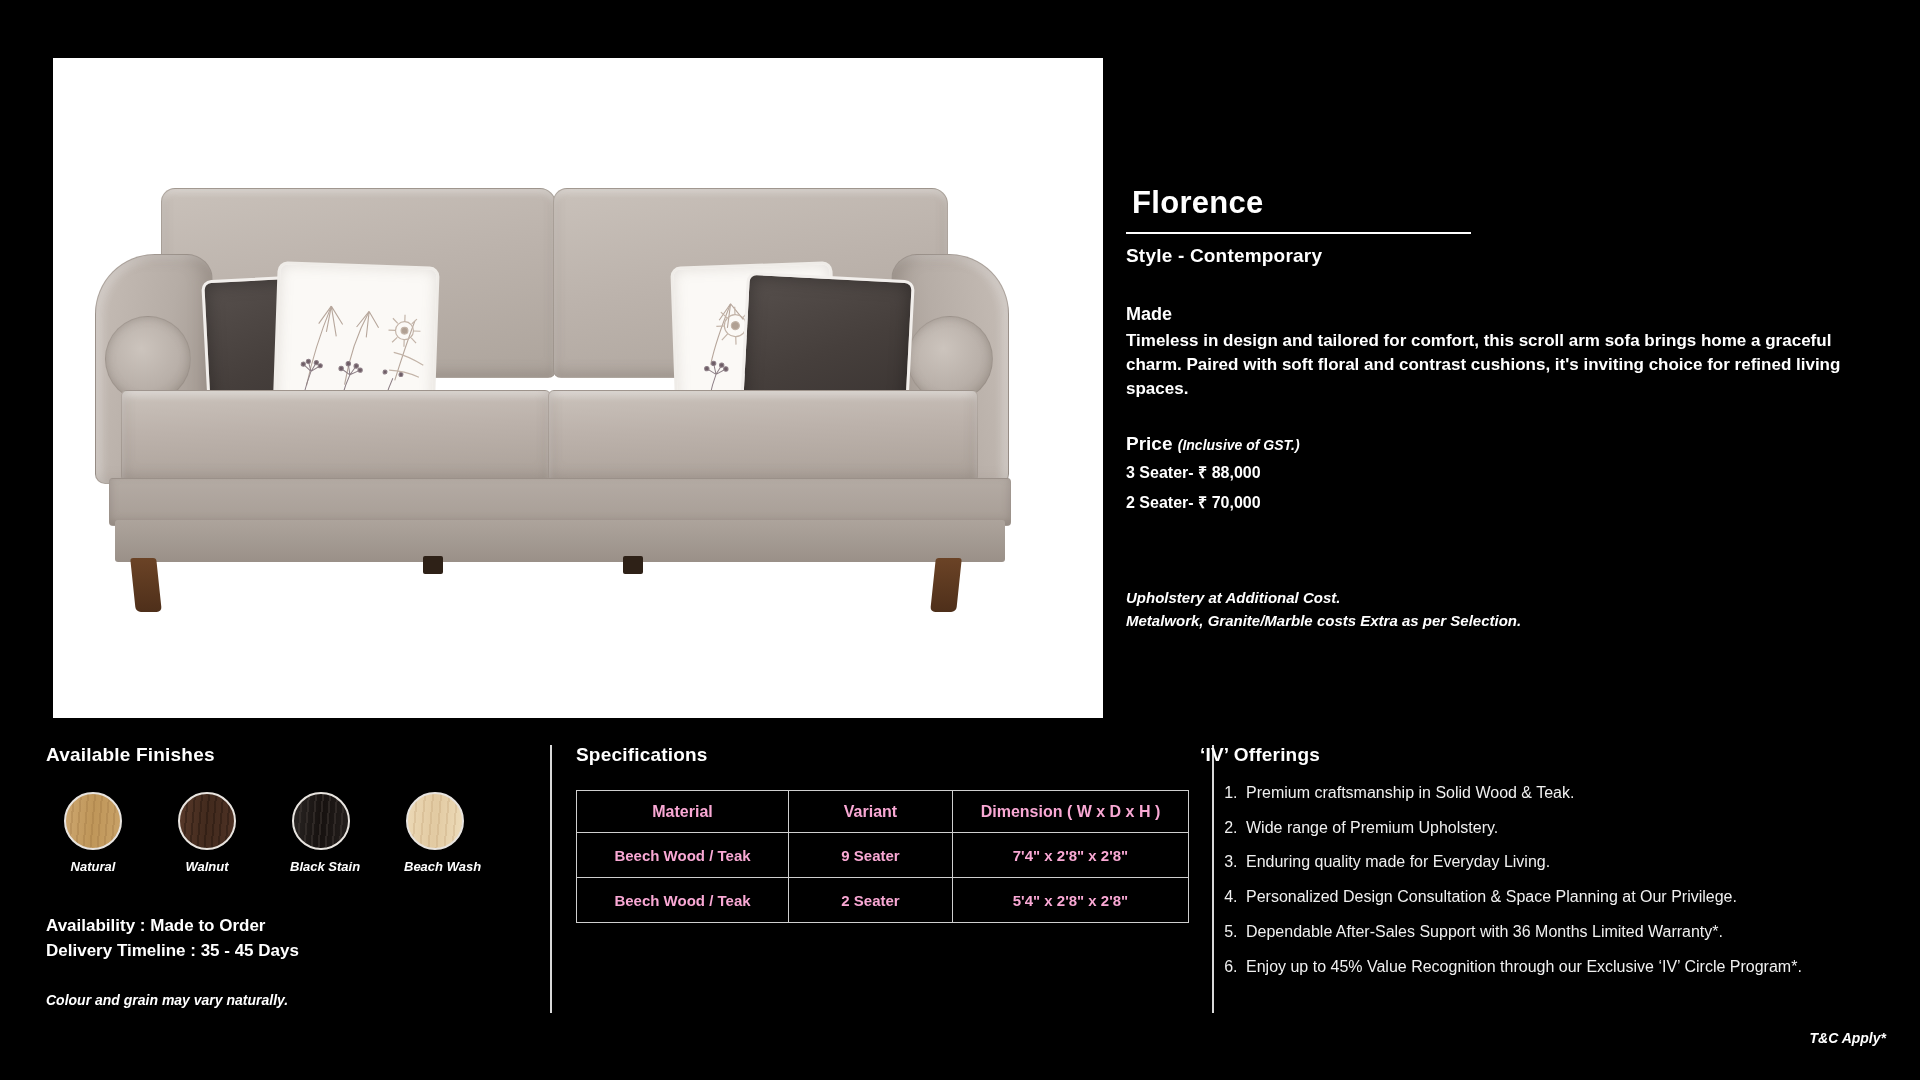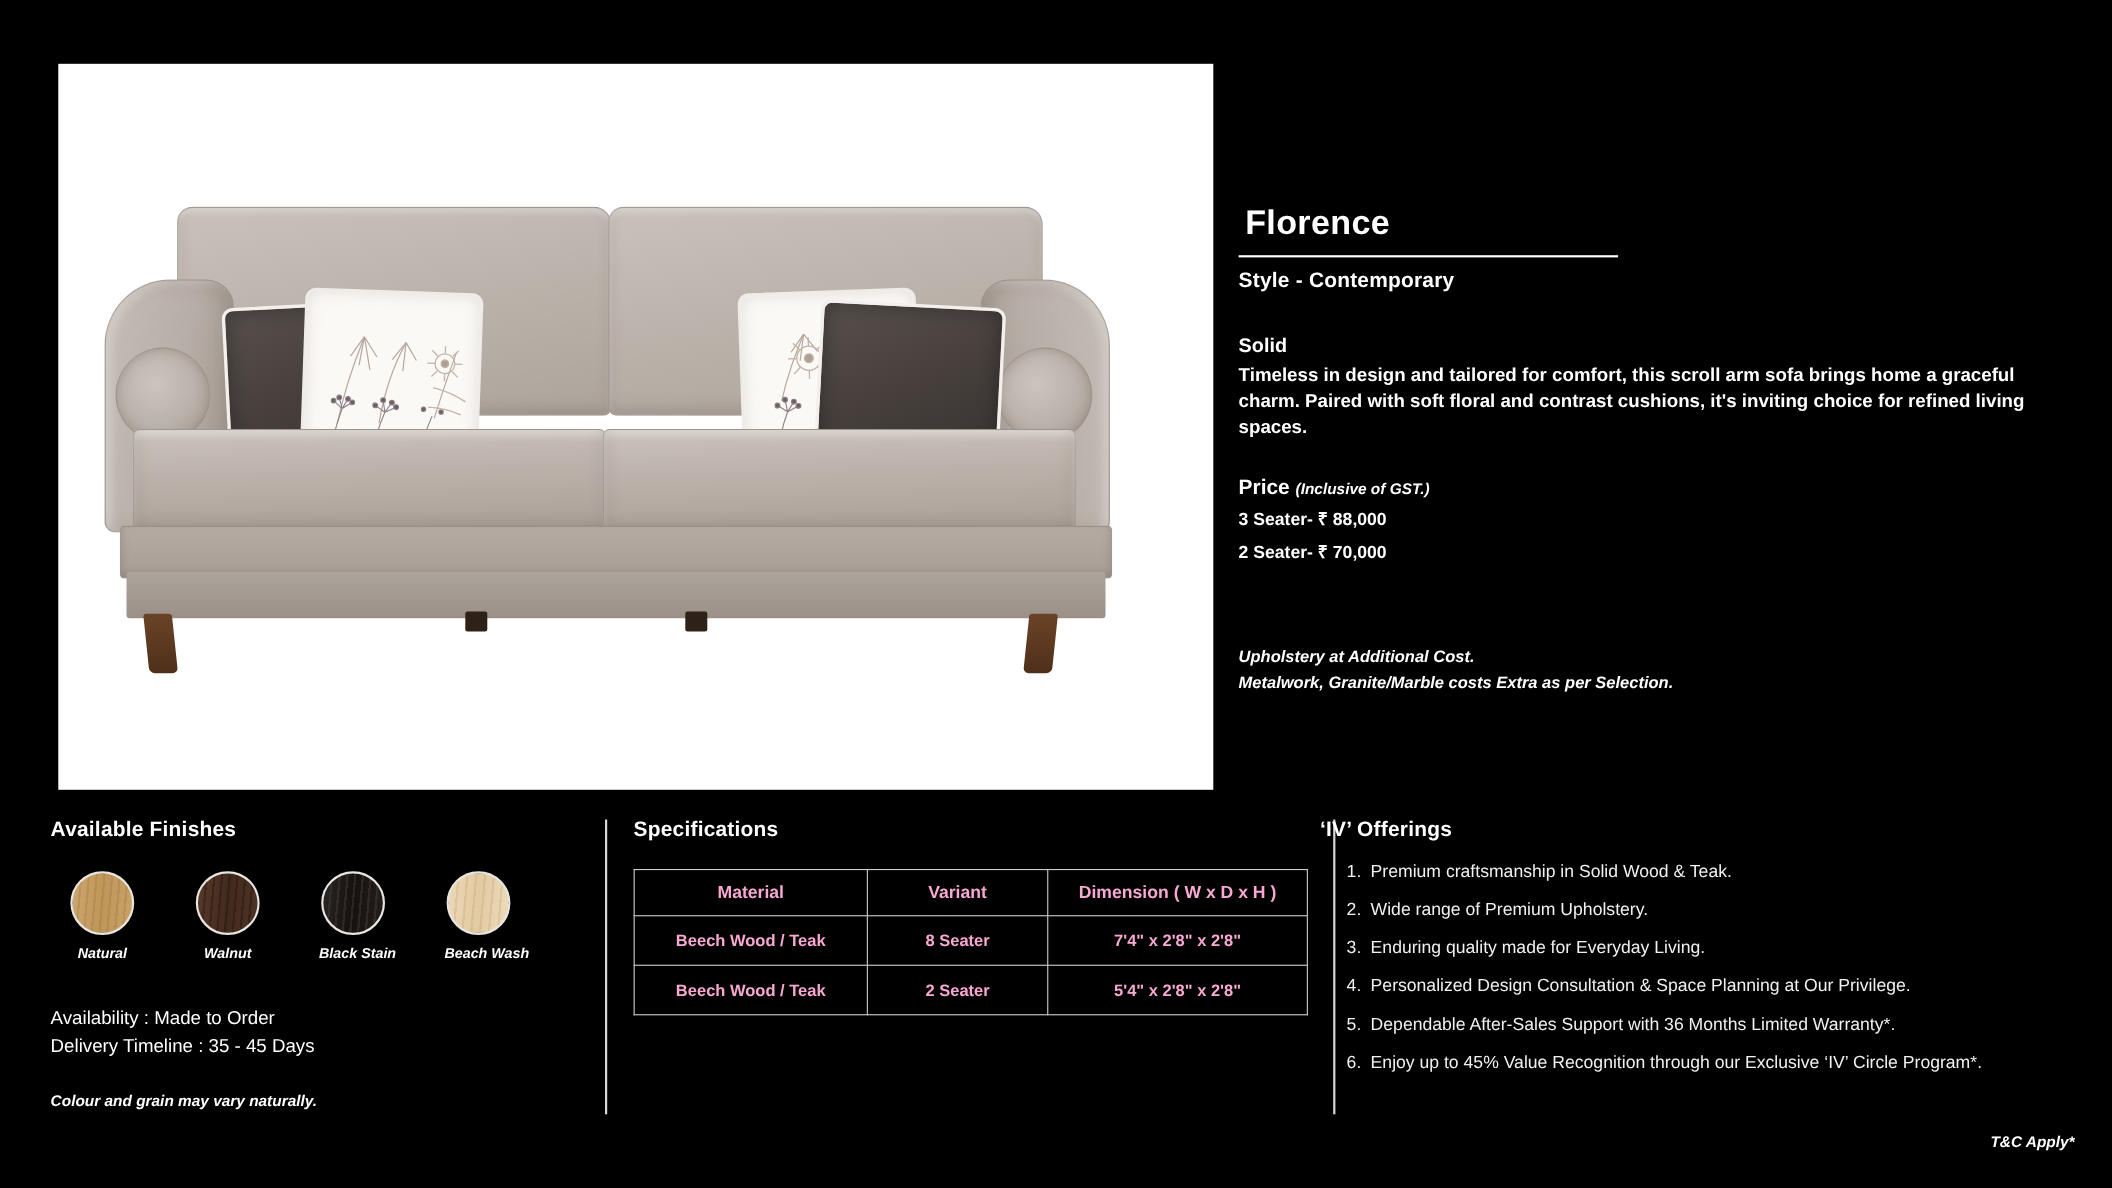--- a/index.html
+++ b/index.html
@@ -164,21 +164,21 @@
   .sw-beach {
     background:
       repeating-linear-gradient(95deg, rgba(185,150,105,.25) 0 2px, rgba(0,0,0,0) 2px 8px),
       linear-gradient(95deg,#ecd9b6 0%, #e2caa2 50%, #eddcba 100%);
   }
   .swatch-label {
     font-size: 13px; font-weight: 700; font-style: italic;
     margin-top: 9px; white-space: nowrap;
   }
   .avail-block { margin-top: 40px; }
-  .avail-line { font-size: 17px; font-weight: 400; line-height: 1.46; }
+  .avail-line { font-size: 17px; font-weight: 700; line-height: 1.46; }
   .finish-note {
     font-size: 14px; font-weight: 700; font-style: italic;
     line-height: 1.52; margin-top: 26px;
   }
 
   
   .specs { position:absolute; left:576px; top:744px; width:620px; }
   table.spec-table {
     border-collapse: collapse; margin-top: 24px; width: 612px;
     table-layout: fixed;
@@ -297,21 +297,21 @@
       <div class="leg leg-fr"></div>
       <div class="leg-bk leg-b1"></div>
       <div class="leg-bk leg-b2"></div>
     </div>
   </div>
 
   <div class="info">
     <div class="title">Florence</div>
     <div class="title-rule"></div>
     <div class="style-line">Style - Contemporary</div>
-    <div class="about-h">Solid</div>
+    <div class="about-h">Made</div>
     <div class="about-p">Timeless in design and tailored for comfort, this scroll arm sofa brings home a graceful charm. Paired with soft floral and contrast cushions, it's inviting choice for refined living spaces.</div>
     <div class="price-h">
       <span>Price</span>
       <span class="gst">(Inclusive of GST.)</span>
     </div>
     <div class="price-line">3 Seater- ₹ 88,000</div>
     <div class="price-line">2 Seater- ₹ 70,000</div>
     <div class="extra-note">
       <div>Upholstery at Additional Cost.</div>
       <div>Metalwork, Granite/Marble costs Extra as per Selection.</div>
@@ -356,21 +356,21 @@
       <thead>
         <tr>
           <th class="col-m">Material</th>
           <th class="col-v">Variant</th>
           <th class="col-d">Dimension ( W x D x H )</th>
         </tr>
       </thead>
       <tbody>
         <tr>
           <td>Beech Wood / Teak</td>
-          <td class="light-w">8 Seater</td>
+          <td class="light-w">9 Seater</td>
           <td>7'4" x 2'8" x 2'8"</td>
         </tr>
         <tr>
           <td>Beech Wood / Teak</td>
           <td>2 Seater</td>
           <td>5'4" x 2'8" x 2'8"</td>
         </tr>
       </tbody>
     </table>
   </div>

